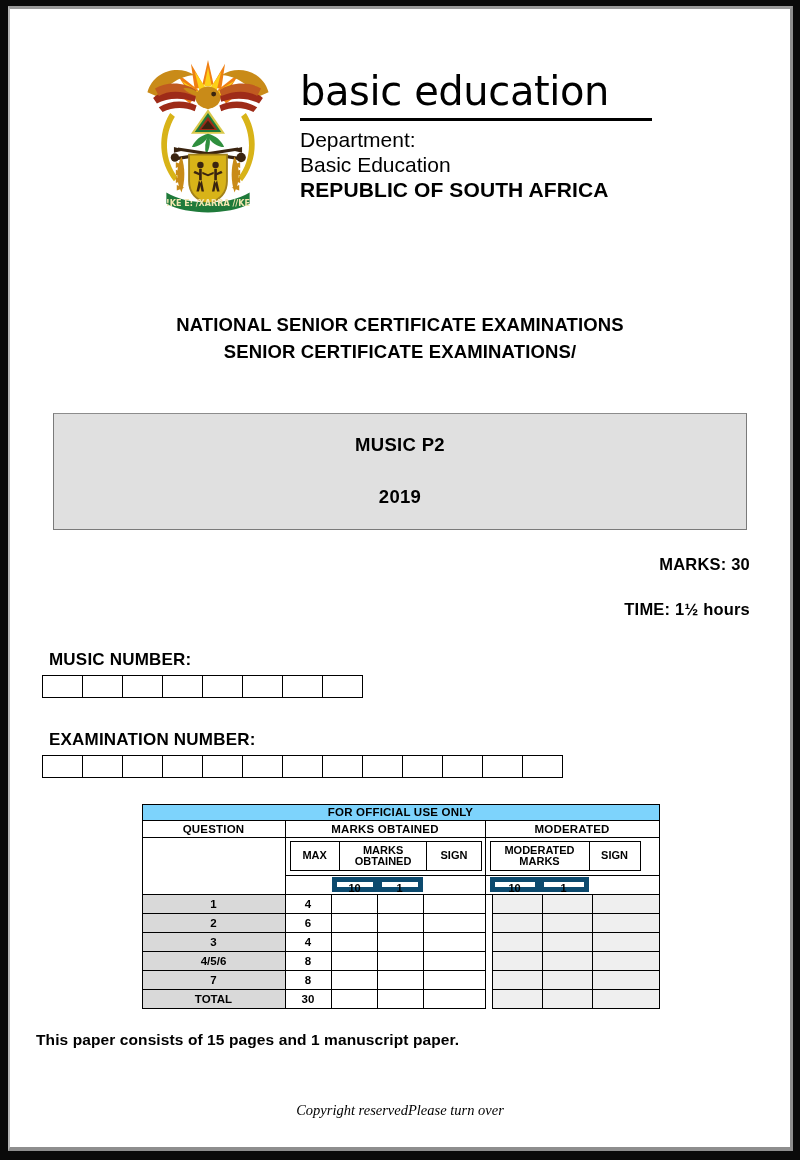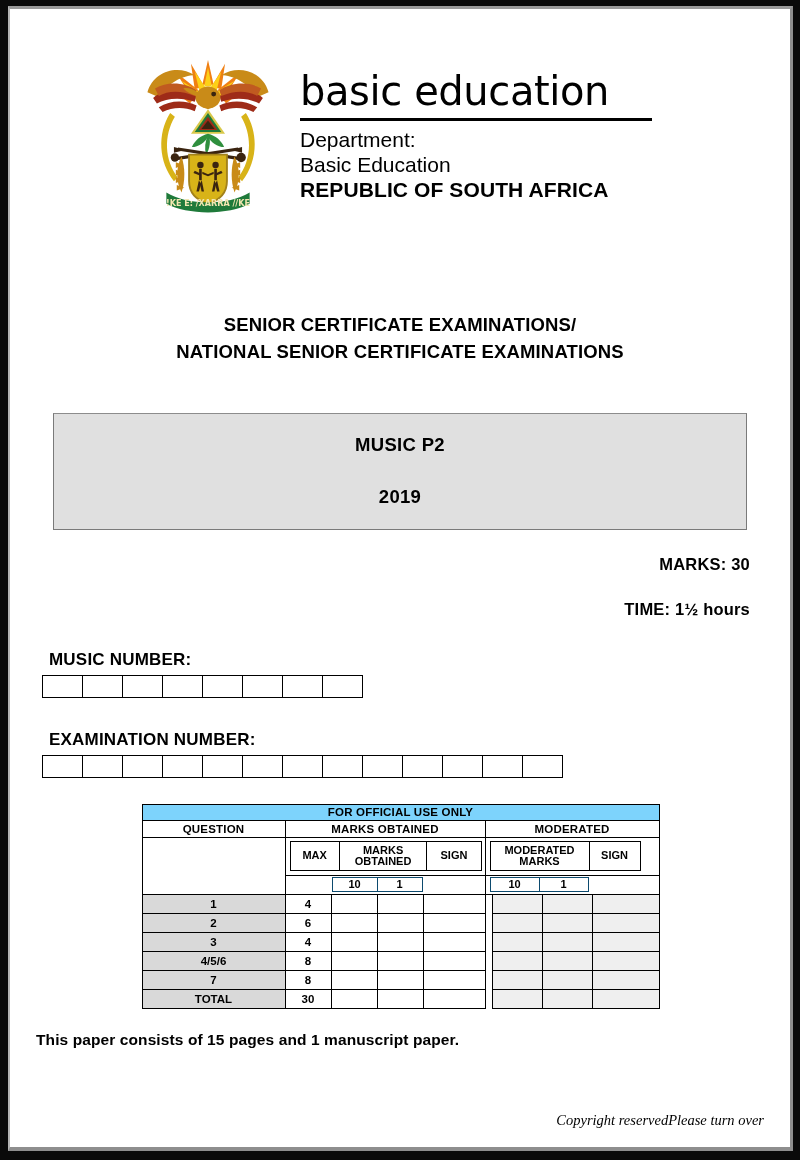--- a/index.html
+++ b/index.html
@@ -204,21 +204,21 @@
   .tenone-cell {
     height: 19px !important;
     padding: 0 !important;
     border-top: none !important;
   }
   .tenone {
     display: flex;
     margin-left: 46px;
   }
   .tenone > div {
-    border: 1px solid #0c4a6e;
+    border: 5px solid #0c4a6e;
     margin-right: -1px;
     height: 15px;
     line-height: 13px;
     font-size: 11px;
   }
   .tenone .t10 { width: 46px; }
   .tenone .t1  { width: 46px; }
   .tenone.mod  { margin-left: 4px; }
   .tenone.mod .t10 { width: 50px; }
   .tenone.mod .t1  { width: 50px; }
@@ -245,23 +245,23 @@
     font-weight: bold;
     margin-top: 22px;
     letter-spacing: 0.1px;
   }
 
   
   .doc-footer {
     position: absolute;
     left: 26px;
     right: 26px;
-    bottom: 18px;
-    display: flex;
-    justify-content: flex-end;
+    bottom: 28px;
+    display: flex;
+    justify-content: center;
     font-size: 14.5px;
     font-style: italic;
     font-family: "Liberation Serif", serif;
   }
 </style>
 </head>
 <body>
 
 <div class="page-frame">
  <div class="page-bevel">
@@ -360,22 +360,22 @@
       <div class="dept-block">
         <div class="dept-title">basic education</div>
         <div class="dept-rule"></div>
         <div class="dept-line">Department:</div>
         <div class="dept-line">Basic Education</div>
         <div class="dept-line bold">REPUBLIC OF SOUTH AFRICA</div>
       </div>
     </div>
 
     <div class="exam-titles">
+      <div>NATIONAL SENIOR CERTIFICATE EXAMINATIONS</div>
       <div>SENIOR CERTIFICATE EXAMINATIONS/</div>
-      <div>NATIONAL SENIOR CERTIFICATE EXAMINATIONS</div>
     </div>
 
     <div class="subject-box">
       <div class="subject-name">MUSIC P2</div>
       <div class="subject-year">2019</div>
     </div>
 
     <div class="meta-line meta-marks">MARKS:  30</div>
     <div class="meta-line meta-time">TIME:  1½ hours</div>
 

